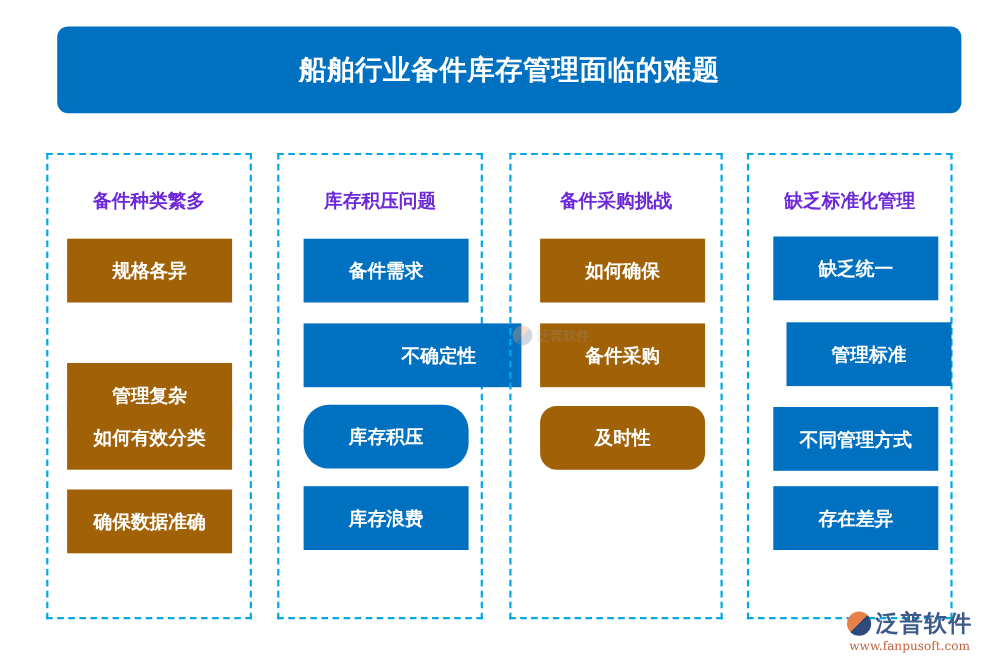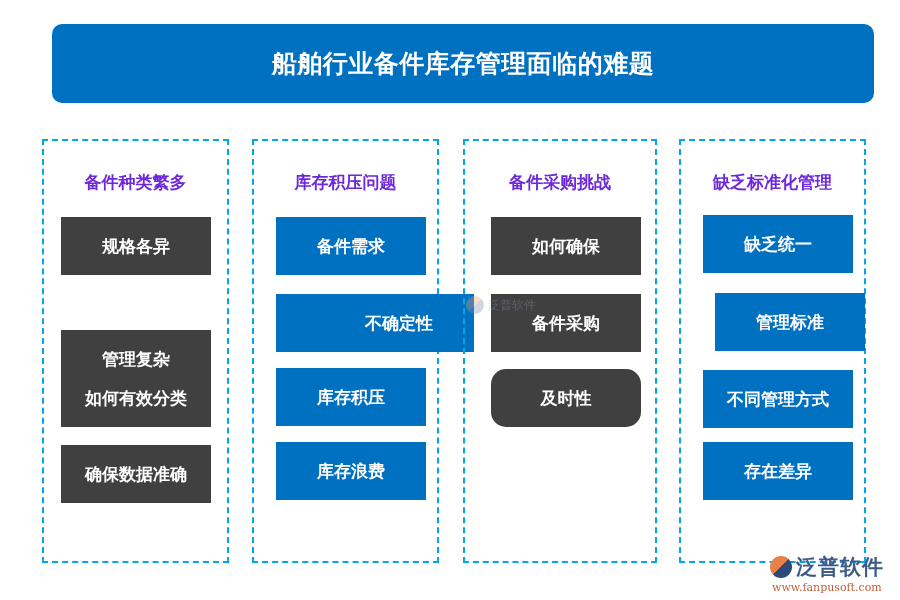--- a/index.html
+++ b/index.html
@@ -19,21 +19,21 @@
     }
     .col-title {
       position: absolute; left: 0; right: 0; top: 30px; text-align: center;
       font-size: 17px; font-weight: bold; color: #6d28d9;
     }
     .item {
       position: absolute; width: 150px; height: 58px;
       display: flex; align-items: center; justify-content: center;
       color: #ffffff; font-size: 17px; font-weight: bold;
     }
-    .light { background: #404040; }
+    .light { background: #a16207; }
     .dark { background: #0070c0; }
     .wm-center {
       position: absolute; left: 466px; top: 296px; display: flex; align-items: center; opacity: 0.35;
     }
     .wm-center .logo { width: 18px; height: 18px; border-radius: 50%; background: linear-gradient(135deg,#e8a070 50%, #7a90b0 50%); margin-right: 4px; }
     .wm-center .txt { font-size: 12px; color: #8a9ab0; }
     .wm-corner { position: absolute; left: 770px; top: 553px; }
     .wm-corner .row { display: flex; align-items: center; }
     .wm-corner .logo {
       width: 22px; height: 22px; border-radius: 50%;
@@ -54,21 +54,21 @@
   <div class="item light" style="left:17px; top:76px;">规格各异</div>
   <div class="item light" style="left:17px; top:153px;margin-top:36px;">管理复杂</div>
   <div class="item light" style="left:17px; top:228px;">如何有效分类</div>
   <div class="item light" style="left:17px; top:304px;">确保数据准确</div>
 </div>
 
 <div class="col" style="left:252px; width:187px;">
   <div class="col-title">库存积压问题</div>
   <div class="item dark" style="left:22px; top:76px;">备件需求</div>
   <div class="item dark" style="left:22px; top:153px;padding-left:48px;">不确定性</div>
-  <div class="item dark" style="left:22px; top:227px;">库存积压</div>
+  <div class="item dark" style="left:22px; top:227px;border-radius:23px;">库存积压</div>
   <div class="item dark" style="left:22px; top:301px;">库存浪费</div>
 </div>
 
 <div class="col" style="left:463px; width:194px;">
   <div class="col-title">备件采购挑战</div>
   <div class="item light" style="left:26px; top:76px;">如何确保</div>
   <div class="item light" style="left:26px; top:153px;">备件采购</div>
   <div class="item light" style="left:26px; top:228px;border-radius:15px;">及时性</div>
 </div>
 

